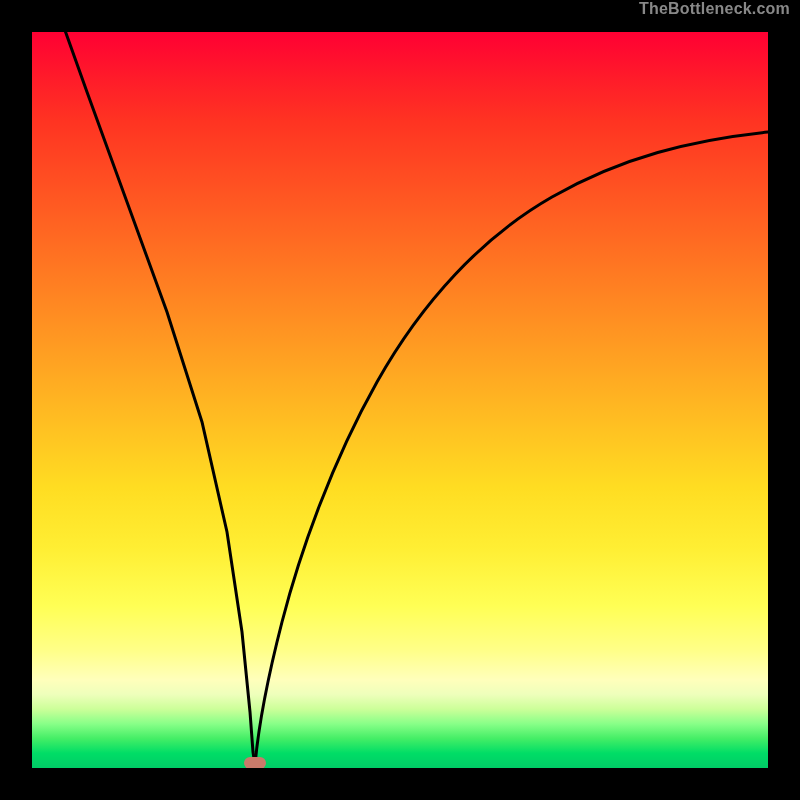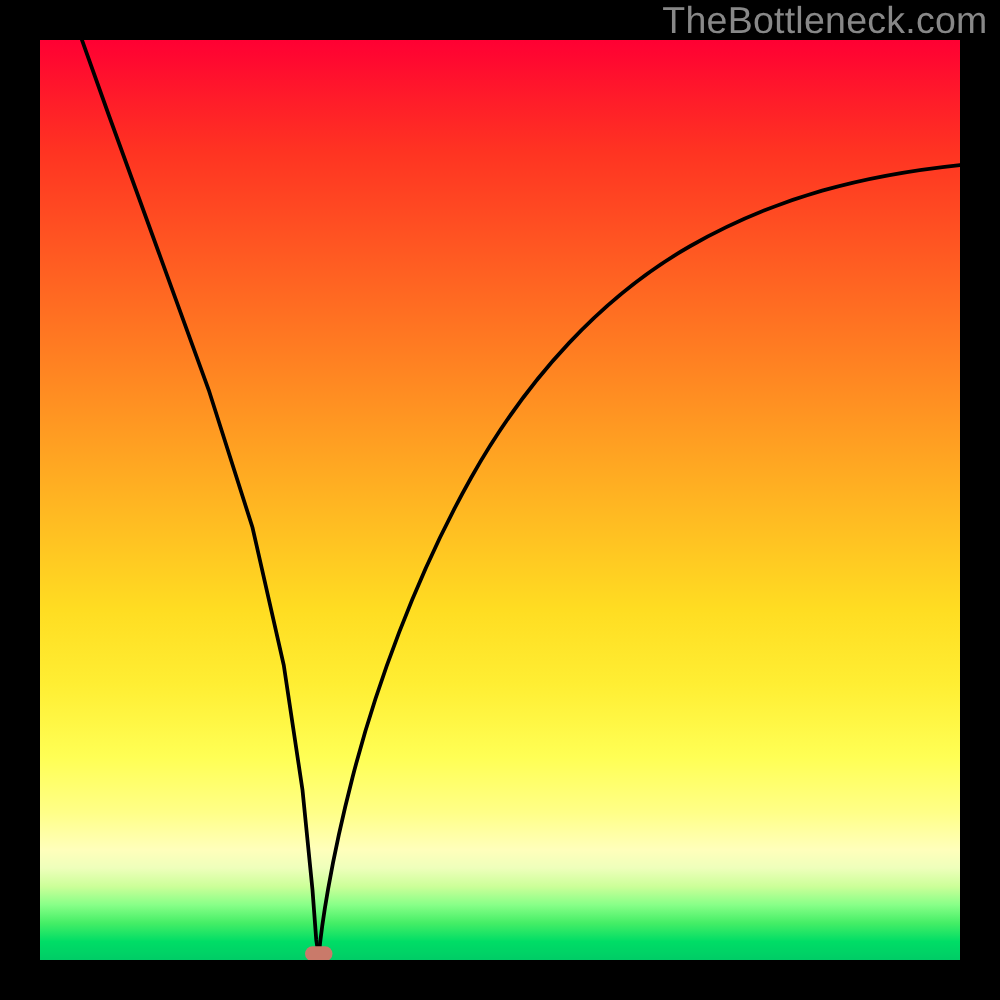--- a/index.html
+++ b/index.html
@@ -19,21 +19,21 @@
       #ffff55 78%,
       #ffff88 84%,
       #ffffbb 88%,
       #eeffbb 90%,
       #ccff99 92%,
       #88ff88 94%,
       #44ee66 96%,
       #00dd66 98%,
       #00cc66 100%);
   }
-  .watermark{position:absolute;top:0;right:10px;color:#888;font-size:30px;font-weight:400;letter-spacing:0.2px}
+  .watermark{position:absolute;top:0;right:10px;color:#888;font-size:16px;font-weight:700;letter-spacing:0.2px}
   svg.curve{position:absolute;inset:0}
   .dot{position:absolute;width:22px;height:12px;border-radius:6px;background:#c97a6a;transform:translate(-50%,-50%)}
 </style>
 </head>
 <body>
 
 <div class="frame">
   <div class="watermark">TheBottleneck.com</div>
 
   <div class="plot">

